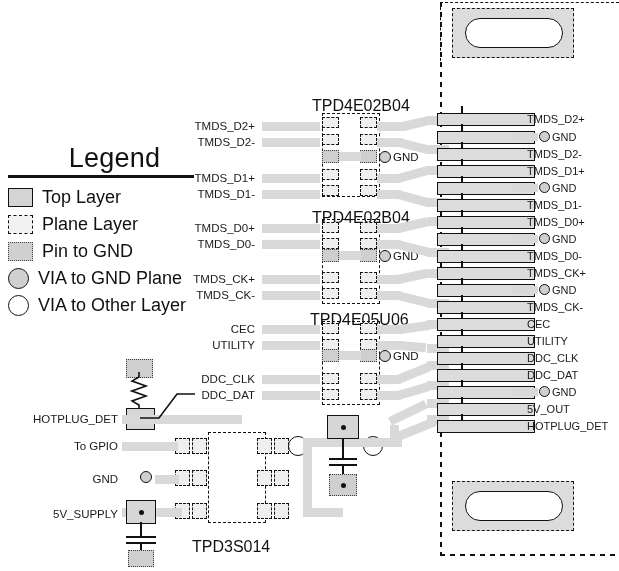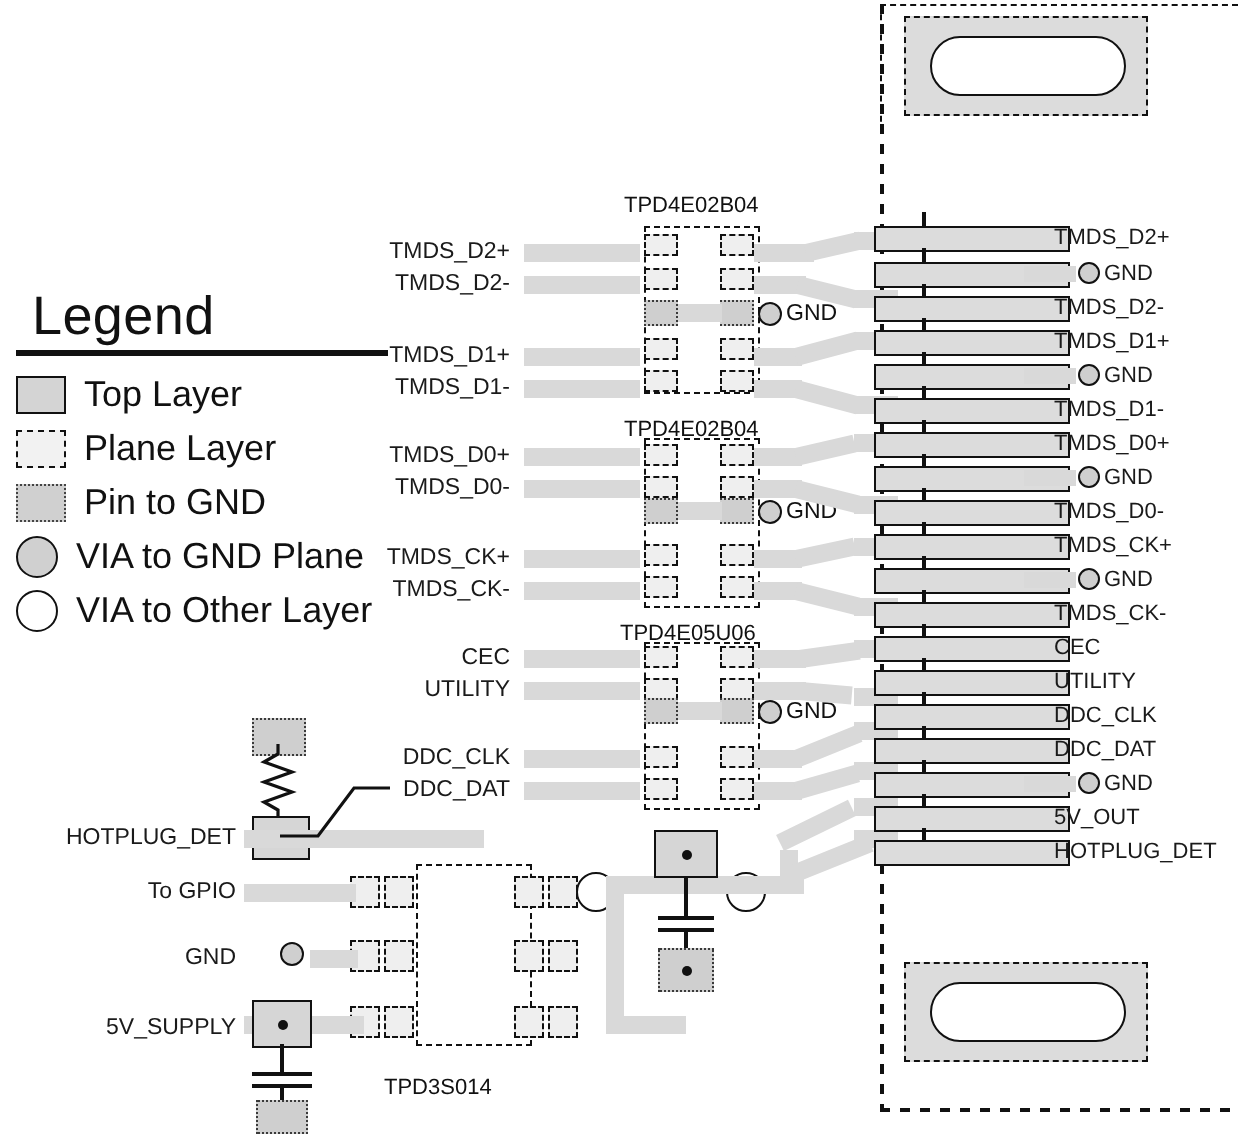--- a/index.html
+++ b/index.html
@@ -2,21 +2,21 @@
 <html><head>
 <meta charset="utf-8">
 <style>
   html,body{margin:0;padding:0;background:#ffffff;}
   body{width:619px;height:571px;position:relative;overflow:hidden;
        font-family:"Liberation Sans", sans-serif;color:#1a1a1a;}
   #root{position:absolute;left:0;top:0;width:619px;height:571px;}
   .lay{position:absolute;}
 
   
-  #legend{left:8px;top:143px;width:205px;}
+  #legend{left:8px;top:143px;width:205px;text-align:center;}
   .legend-title{font-size:27px;letter-spacing:.2px;color:#111;line-height:30px;
                 padding-left:8px;}
   .legend-rule{height:3px;background:#111;margin:2px 0 7px 0;width:186px;}
   .legend-row{display:flex;align-items:center;height:25px;margin-bottom:2px;}
   .legend-label{font-size:18px;color:#111;margin-left:9px;white-space:nowrap;}
   .sw-top{width:25px;height:19px;background:#d4d4d4;border:1.6px solid #111;box-sizing:border-box;}
   .sw-bot{width:25px;height:19px;background:#f2f2f2;border:1.7px dashed #111;box-sizing:border-box;}
   .sw-pin{width:25px;height:19px;background:#d0d0d0;border:1.7px dotted #444;box-sizing:border-box;}
   .sw-via{width:21px;height:21px;border:1.7px solid #111;border-radius:50%;background:#fff;box-sizing:border-box;}
   .sw-gvia{width:21px;height:21px;border:1.7px solid #111;border-radius:50%;background:#d0d0d0;box-sizing:border-box;}
@@ -25,21 +25,21 @@
   .trace{position:absolute;background:#d9d9d9;}
   .trace-d{position:absolute;background:#d9d9d9;transform-origin:0 50%;}
   .pad-top{position:absolute;background:#d6d6d6;border:1.5px solid #111;box-sizing:border-box;}
   .pad-bot{position:absolute;background:#efefef;border:1.6px dashed #111;box-sizing:border-box;}
   .pad-gnd{position:absolute;background:#cfcfcf;border:1.6px dotted #3a3a3a;box-sizing:border-box;}
   .via{position:absolute;border:1.6px solid #111;border-radius:50%;background:#fff;box-sizing:border-box;}
   .via-g{position:absolute;border:1.6px solid #111;border-radius:50%;background:#cfcfcf;box-sizing:border-box;}
   .outline{position:absolute;border:1.7px dashed #111;box-sizing:border-box;background:transparent;}
   .lbl{position:absolute;font-size:11px;color:#1a1a1a;white-space:nowrap;line-height:12px;}
   .lbl-r{position:absolute;font-size:11.5px;color:#1a1a1a;white-space:nowrap;text-align:right;line-height:12px;}
-  .ic-name{position:absolute;font-size:11px;color:#111;white-space:nowrap;}
+  .ic-name{position:absolute;font-size:16px;color:#111;white-space:nowrap;}
   .gnd-tag{position:absolute;font-size:11.5px;color:#111;white-space:nowrap;}
   .wire{position:absolute;background:#111;}
 
   
   .conn-pad{position:absolute;height:13px;background:#dcdcdc;border:1.3px solid #111;box-sizing:border-box;}
   .conn-tick{position:absolute;width:1.6px;background:#111;}
   .mount{position:absolute;background:#dcdcdc;border:1.6px dashed #111;box-sizing:border-box;}
   .slot{position:absolute;background:#fff;border:1.5px solid #111;box-sizing:border-box;border-radius:20px;}
   .board{position:absolute;border-left:1.7px dashed #111;border-top:1.7px dashed #111;
          border-right:0;border-bottom:0;box-sizing:border-box;}

